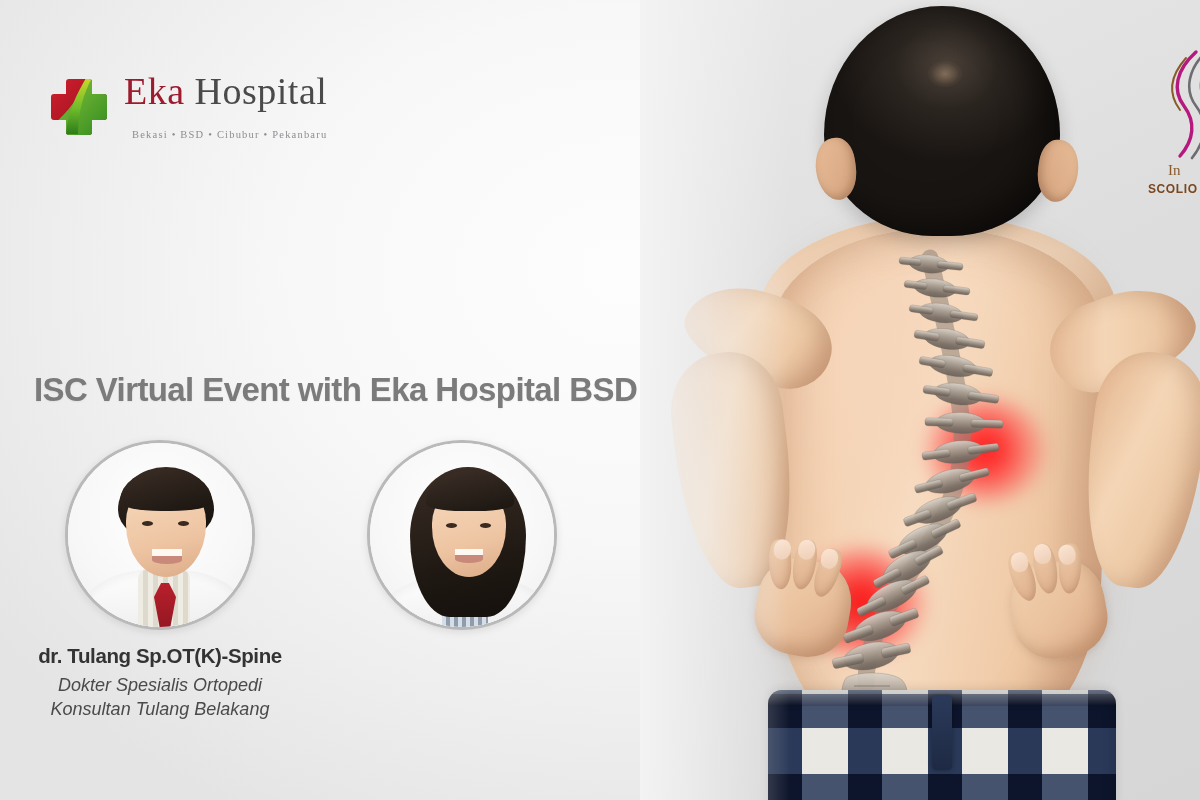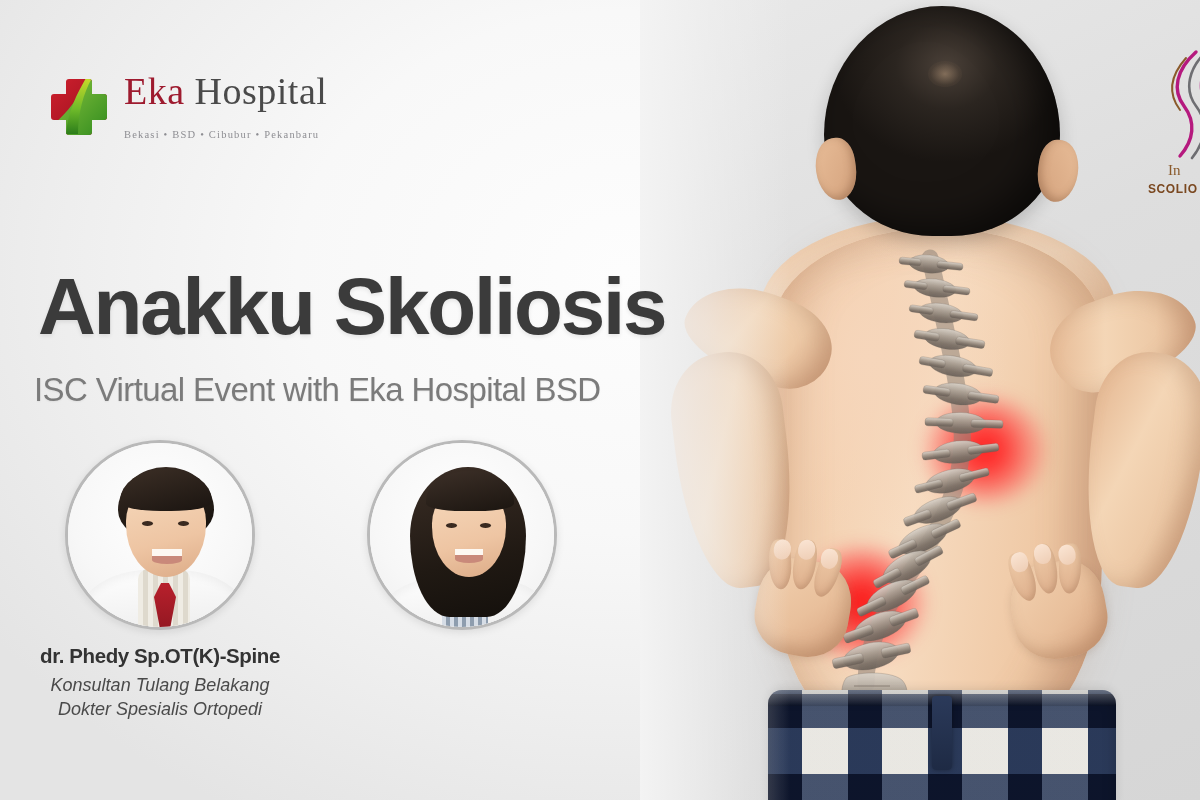--- a/index.html
+++ b/index.html
@@ -160,21 +160,21 @@
     background:radial-gradient(circle,#ff1b1b 0%, rgba(255,40,40,.88) 26%, rgba(255,70,70,.42) 58%, rgba(255,90,90,0) 100%);
   }
   .pain.lower {
     left:160px; top:548px; width:124px; height:110px;
     background:radial-gradient(circle,#f81212 0%, rgba(252,32,32,.88) 26%, rgba(255,66,66,.44) 58%, rgba(255,90,90,0) 100%);
   }
 
   
   .logo { position:absolute; left:48px; top:72px; display:flex; align-items:center; gap:14px; z-index:40; }
   .cross-mark { position:relative; width:62px; height:60px; }
-  .wordmark { display:flex; flex-direction:column; }
+  .wordmark { display:flex; flex-direction:column;text-align:right; }
   .wordmark-main {
     font-family:"Liberation Serif", serif;
     font-size:38px; line-height:1;
     letter-spacing:.5px;
     color:#4a4a4a;
     white-space:nowrap;
   }
   .wordmark-main .eka { color:#9e1b2f; }
   .wordmark-sub {
     margin-top:19px;
@@ -195,21 +195,21 @@
   .headline-main {
     position:absolute; left:38px; top:266px; z-index:40;
     font-size:80px; font-weight:bold; line-height:1.02;
     color:#3b3b3b;
     letter-spacing:-2.2px;
     white-space:nowrap;
     text-shadow:0 2px 4px rgba(0,0,0,.09);
   }
   .subheadline {
     position:absolute; left:34px; top:371px; z-index:40;
-    font-size:33px; font-weight:normal;
+    font-size:33px; font-weight:bold;
     color:#7b7b7b;
     letter-spacing:-.6px;
     white-space:nowrap;
     text-shadow:0 1px 2px rgba(0,0,0,.06);
   }
 
   
   .doctors { position:absolute; left:0; top:440px; width:620px; z-index:40; }
   .doc { position:absolute; text-align:center; width:300px; }
   .doc.one { left:10px; }
@@ -455,21 +455,20 @@
       </svg>
     </div>
     <div class="wordmark">
       <div class="wordmark-main">
         <span class="eka">Eka</span><span style="margin-left:10px;">Hospital</span>
       </div>
       <div class="wordmark-sub">Bekasi • BSD • Cibubur • Pekanbaru</div>
     </div>
   </div>
 
-  <div class="headline-main">Anakku Skoliosis</div>
   <div class="subheadline">ISC Virtual Event with Eka Hospital BSD</div>
 
   <div class="doctors">
 
     <div class="doc one">
       <div class="portrait">
         <div class="p-bg"></div>
 
         <div class="p-coat" style="left:14px; top:126px; width:162px; height:70px;"></div>
 
@@ -485,24 +484,24 @@
         <div class="p-face" style="left:58px; top:40px; width:80px; height:94px;"></div>
 
         <div class="p-hair" style="left:52px; top:26px; width:92px; height:42px;
              border-radius:52% 52% 46% 46% / 78% 78% 22% 22%;
              background:linear-gradient(165deg,#3c2f26,#1a1410);"></div>
         <div class="p-eye" style="left:74px; top:78px;"></div>
         <div class="p-eye" style="left:110px; top:78px;"></div>
         <div class="p-teeth" style="left:84px; top:106px; width:30px; height:11px;"></div>
         <div class="p-mouth" style="left:84px; top:113px; width:30px; height:8px;"></div>
       </div>
-      <div class="doc-name">dr. Phedy Sp.OT(K)-Spine</div>
+      <div class="doc-name">dr. Tulang Sp.OT(K)-Spine</div>
       <div class="doc-role">
+        <div>Dokter Spesialis Ortopedi</div>
         <div>Konsultan Tulang Belakang</div>
-        <div>Dokter Spesialis Ortopedi</div>
       </div>
     </div>
 
     <div class="doc two">
       <div class="portrait">
         <div class="p-bg"></div>
 
         <div class="p-coat" style="left:12px; top:132px; width:166px; height:64px;"></div>
 
         <div class="p-shirt" style="left:72px; top:130px; width:46px; height:62px; border-radius:8px 8px 0 0;

